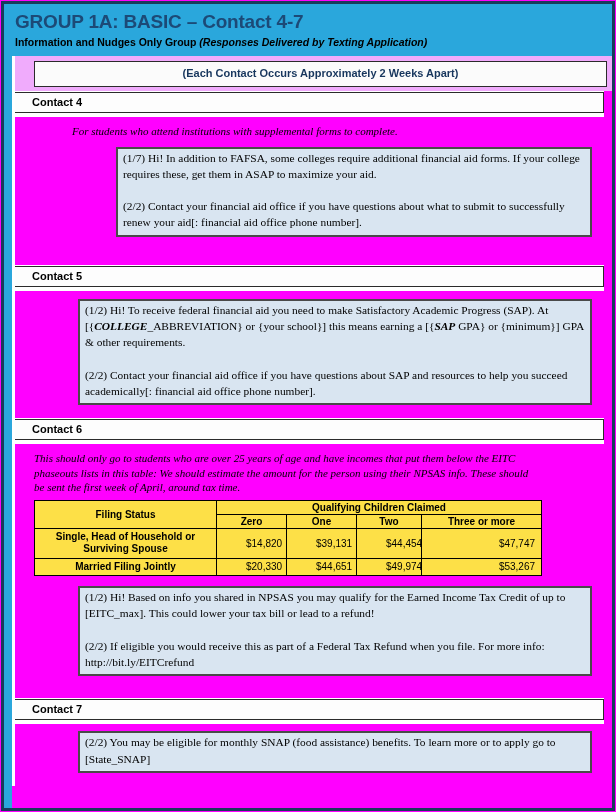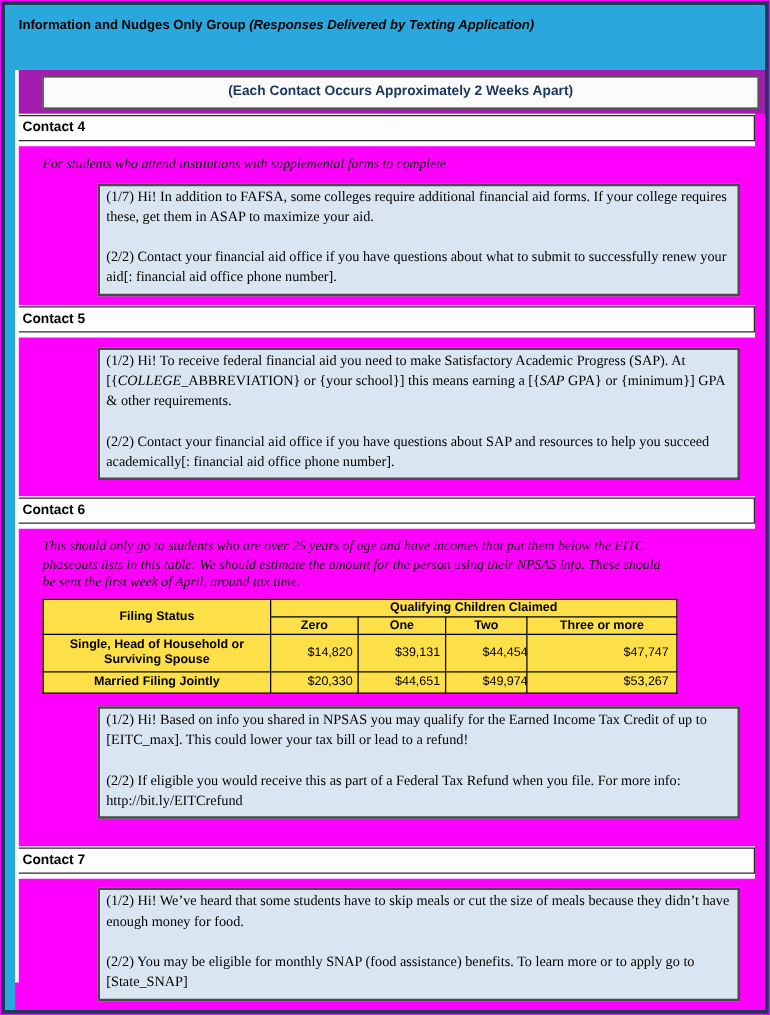--- a/index.html
+++ b/index.html
@@ -31,68 +31,69 @@
   .left-strip { flex:0 0 8px; background:#2aa7dc; }
   .main {
     flex:1; background:#ff00ff; position:relative;
     display:flex; flex-direction:column; overflow:hidden; min-width:0;
   }
   .white-sliver {
     position:absolute; left:0; top:0; width:3px; height:730px;
     background:#ffffff; z-index:2;
   }
   
-  .banner-row { background:#a21caf; height:35px; flex:0 0 35px; padding-top:5px; box-sizing:border-box; }
+  .banner-row { background:#f0abfc; height:35px; flex:0 0 35px; padding-top:5px; box-sizing:border-box; }
   .banner-bar {
     margin:0 5px 0 22px; height:24px; line-height:23px;
     border:1px solid #2b2b2b; background:#fbfbfb;
     text-align:center; font-weight:bold; font-size:11px; color:#17365d;
   }
   .contact-row { background:#fff; height:26px; flex:0 0 26px; margin-right:8px; padding-top:1px; box-sizing:border-box; }
   .contact-bar {
     height:19px; line-height:18px; border:1px solid #2b2b2b; background:#fdfdfd;
-    padding-left:5px; font-weight:bold; font-size:11px; color:#000;
+    padding-left:19px; font-weight:bold; font-size:11px; color:#000;
   }
   
   .section { position:relative; }
   .note {
     margin:7px 20px 0 22px; max-width:505px;
     font-family:"Liberation Serif", serif; font-style:italic;
     font-size:11px; line-height:14.5px; color:#000;
   }
   .msg-box {
     margin:8px 20px 0 66px; background:#d9e5f1;
     border:2px solid #4a4a4a; padding:1px 5px 4px 5px;
     font-family:"Liberation Serif", serif; font-size:11.4px;
     line-height:16.3px; color:#000;
   }
   .msg-box p { margin:0 0 16px 0; }
   .msg-box p:last-child { margin-bottom:0; }
-  .var { font-style:italic; }
-  .pad4 { padding-bottom:7px; }
+  .var { font-style:italic;font-weight:bold; }
+  .pad4 { padding-bottom:28px;margin-left:38px; }
   .pad5 { padding-bottom:13px; }
   .pad6 { padding-bottom:22px; }
   .grow { flex:1 1 auto; }
   
   .eitc-table {
     margin:5px 0 0 22px; border-collapse:collapse; background:#fde047;
     font-family:Liberation Sans, sans-serif; font-size:10px; color:#000;
     table-layout:fixed; width:507px;
   }
   .eitc-table td { border:1px solid #000; padding:1px 4px; box-sizing:border-box; }
   .eitc-table .th { font-weight:bold; text-align:center; }
   .eitc-table .val { text-align:right; padding-right:6px;padding-left:29px; }
   .eitc-table .rowlab { font-weight:bold; text-align:center; line-height:12.5px; padding:2px 4px;margin-top:18px; }
 </style>
 </head>
 <body>
 
 <div class="page">
 
   <div class="header">
+    <div class="title">GROUP 1A: BASIC – Contact 4-7</div>
     <div class="subtitle"><span>Information and Nudges Only Group </span><span class="it">(Responses Delivered by Texting Application)</span></div>
   </div>
 
   <div class="body-wrap">
     <div class="left-strip"></div>
 
     <div class="main">
       <div class="white-sliver"></div>
 
       <div class="banner-row">
@@ -166,20 +167,19 @@
           <p>(1/2) Hi! Based on info you shared in NPSAS you may qualify for the Earned Income Tax Credit of up to [EITC_max]. This could lower your tax bill or lead to a refund!</p>
           <p>(2/2) If eligible you would receive this as part of a Federal Tax Refund when you file. For more info: http://bit.ly/EITCrefund</p>
         </div>
       </div>
 
       <div class="contact-row">
         <div class="contact-bar">Contact 7</div>
       </div>
       <div class="section grow">
         <div class="msg-box" style="margin-top:7px">
-          <p>(1/2) Hi! We’ve heard that some students have to skip meals or cut the size of meals because they didn’t have enough money for food.</p>
           <p>(2/2) You may be eligible for monthly SNAP (food assistance) benefits. To learn more or to apply go to [State_SNAP]</p>
         </div>
       </div>
 
     </div>
   </div>
 </div>
 
 </body></html>

